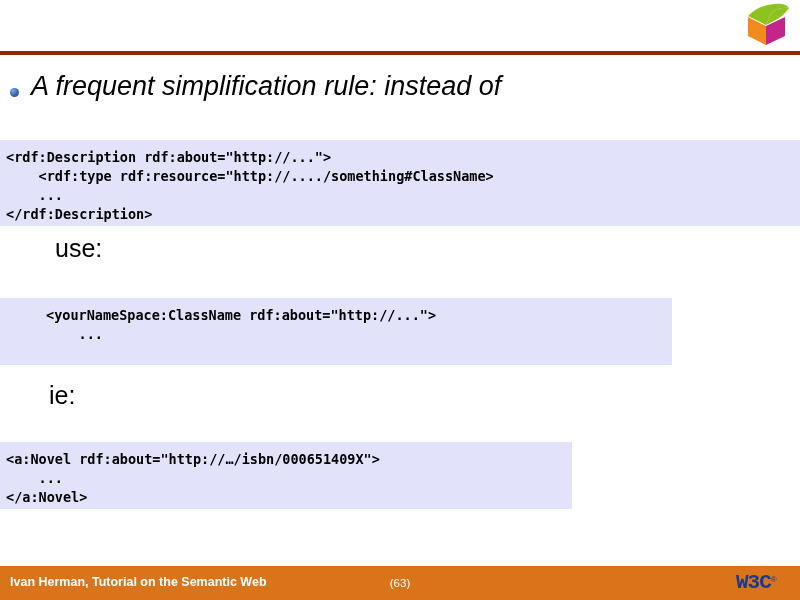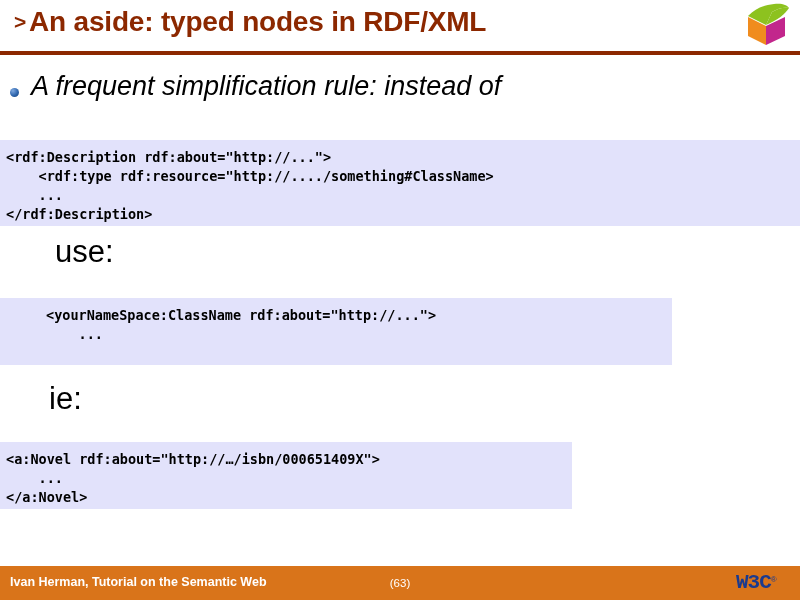--- a/index.html
+++ b/index.html
@@ -114,21 +114,21 @@
     left: 0;
     top: 428px;
     width: 572px;
     height: 67px;
   }
   .code-line { display: block; }
 
   
   .mid-label {
     position: absolute;
-    font-size: 31px;
+    font-size: 25px;
     color: #000000;
     white-space: nowrap;
   }
   #label-use  { left: 55px; top: 234px; }
   #label-ie   { left: 49px; top: 381px; }
 
   
   .footer {
     position: absolute;
     left: 0;
@@ -175,23 +175,20 @@
     font-size: 8px;
     vertical-align: super;
     color: #1a3a8f;
     letter-spacing: 0;
   }
 </style>
 </head>
 <body>
 
 <div class="header">
-  <div class="header-title">
-    <span class="chev">&gt;</span><span>An aside: typed nodes in RDF/XML</span>
-  </div>
 
   <div class="cube-logo">
     <svg width="48" height="44" viewBox="0 0 48 44" xmlns="http://www.w3.org/2000/svg">
 
       <polygon points="4,15 22,24 22,43 4,34" fill="#F08C1E"></polygon>
 
       <polygon points="22,24 41,15 41,34 22,43" fill="#C2268C"></polygon>
 
       <path d="M4,14 C12,6 20,3 30,2 C38,1 43,3 45,6 C40,5 34,6 28,10 L22,23 Z" fill="#8DC21F"></path>
       <path d="M22,23 L28,10 C34,6 40,5 45,6 C41,12 34,18 22,23 Z" fill="#8DC21F"></path>

